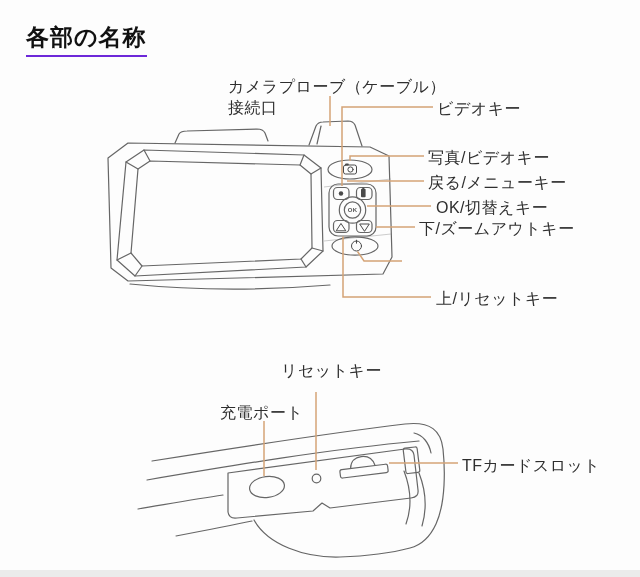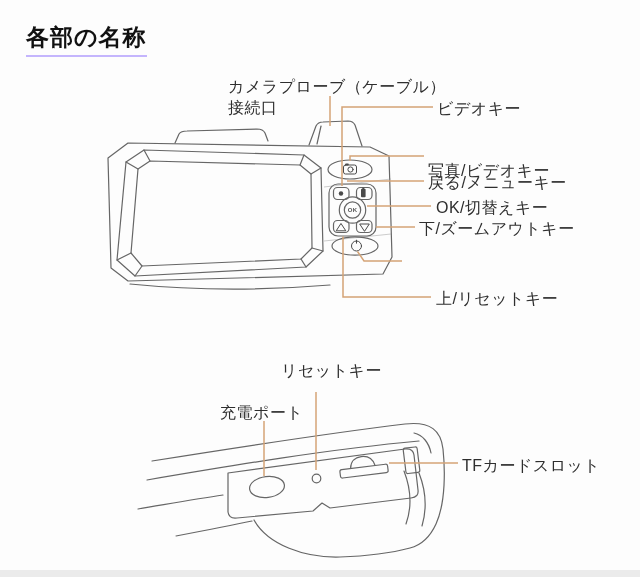--- a/index.html
+++ b/index.html
@@ -12,21 +12,21 @@
   *{margin:0;padding:0;box-sizing:border-box;}
   html,body{background:#fff;}
   .page{
     position:relative;width:640px;height:577px;background:var(--bg);
     font-family:"Liberation Sans","DejaVu Sans",sans-serif;overflow:hidden;
   }
   .page-title{
     position:absolute;left:26px;top:22px;
     font-size:23px;font-weight:700;color:var(--title-text);
     letter-spacing:1px;display:inline-block;
-    border-bottom:2px solid #c4b5fd;padding-bottom:2px;
+    border-bottom:2px solid #6d28d9;padding-bottom:2px;
   }
   .callout{
     position:absolute;font-size:16px;font-weight:500;color:var(--text);
     white-space:nowrap;letter-spacing:0.5px;line-height:21px;
   }
   svg.diagram{position:absolute;left:0;top:0;}
   .draw{fill:none;stroke:var(--drawing-line);stroke-width:1.2;stroke-linejoin:round;stroke-linecap:round;}
   .thin{fill:none;stroke:#4a4a4a;stroke-width:1;stroke-linejoin:round;stroke-linecap:round;}
   .fillicon{fill:#4a4a4a;stroke:none;}
   .faint{fill:none;stroke:#9a9a9a;stroke-width:0.9;opacity:0.55;}
@@ -145,21 +145,21 @@
       <path class="leader" d="M264,421 L264,476"></path>
       <path class="leader" d="M389,463 L458,463"></path>
     </g>
   </svg>
 
   <div class="callout" style="left:228px;top:76px;">
     <div>カメラプローブ（ケーブル）</div>
     <div>接続口</div>
   </div>
   <div class="callout" style="left:437px;top:98px;">ビデオキー</div>
-  <div class="callout" style="left:428px;top:147px;margin-top:13px;">写真/ビデオキー</div>
+  <div class="callout" style="left:428px;top:147px;">写真/ビデオキー</div>
   <div class="callout" style="left:428px;top:172px;">戻る/メニューキー</div>
   <div class="callout" style="left:436px;top:197px;text-align:right;">OK/切替えキー</div>
   <div class="callout" style="left:419px;top:218px;">下/ズームアウトキー</div>
   <div class="callout" style="left:436px;top:288px;">上/リセットキー</div>
 
   <div class="callout" style="left:281px;top:360px;">リセットキー</div>
   <div class="callout" style="left:220px;top:402px;">充電ポート</div>
   <div class="callout" style="left:462px;top:455px;">TFカードスロット</div>
 
   <div class="bottom-strip"></div>

